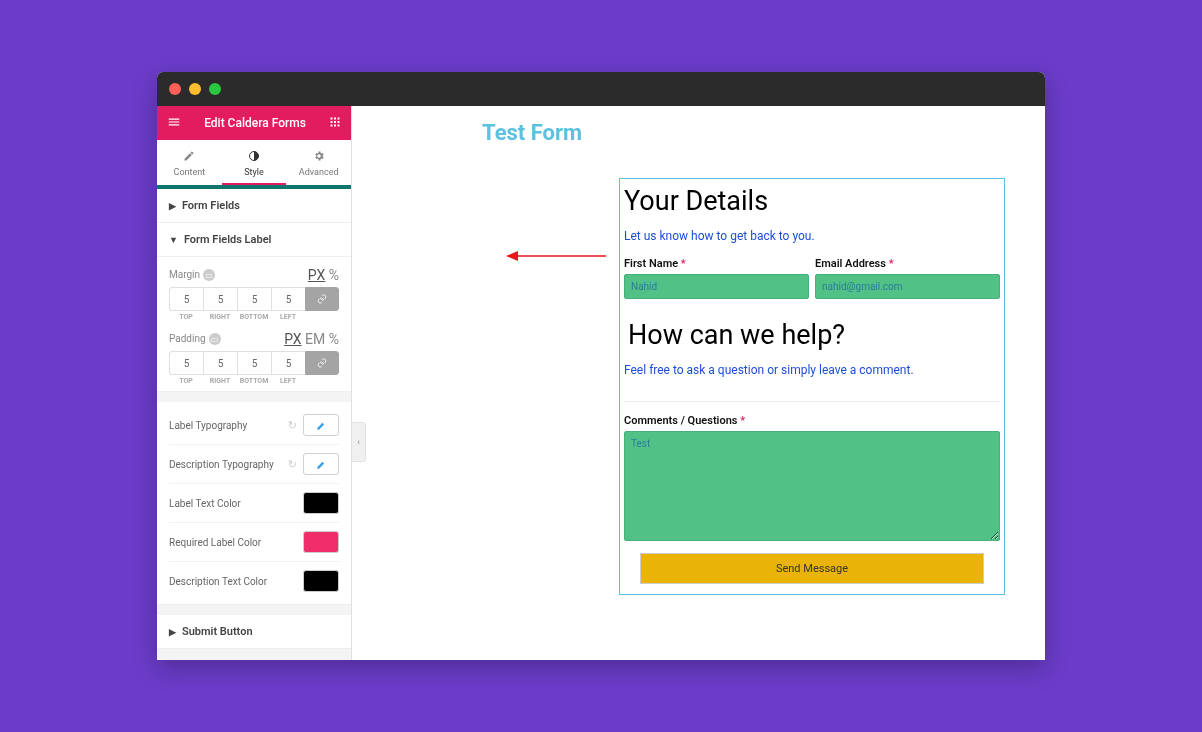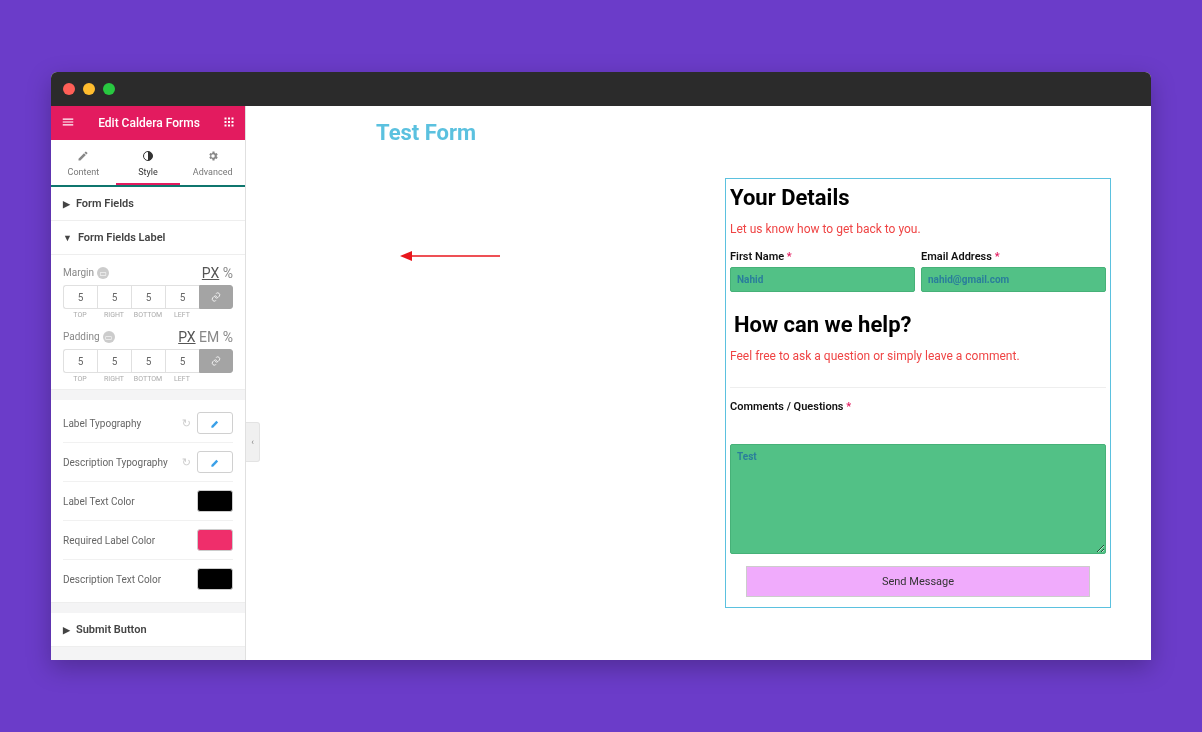--- a/index.html
+++ b/index.html
@@ -1,69 +1,69 @@
 <!DOCTYPE html>
 <html><head>
 <meta charset="utf-8">
 <style>
 * { margin: 0; padding: 0; box-sizing: border-box; font-family: -apple-system, BlinkMacSystemFont, "Segoe UI", Roboto, Arial, sans-serif; }
 body { background: #6b3cc9; width: 1202px; height: 732px; display: flex; align-items: center; justify-content: center; }
-.window { width: 1100px; height: 588px; background: #fff; border-radius: 6px 6px 0 0; overflow: hidden; box-shadow: 0 8px 24px rgba(0,0,0,0.25); display:flex; flex-direction:column;}
+.window { width: 888px; height: 588px; background: #fff; border-radius: 6px 6px 0 0; overflow: hidden; box-shadow: 0 8px 24px rgba(0,0,0,0.25); display:flex; flex-direction:column;}
 .titlebar { background: #2b2b2b; height: 34px; display:flex; align-items:center; padding:0 12px; gap:8px;}
 .dot{width:12px;height:12px;border-radius:50%;}
 .dot.r{background:#ff5f57;} .dot.y{background:#ffbd2e;} .dot.g{background:#28c840;}
 .body-row{flex:1; display:flex; overflow:hidden;}
 
 .sidebar{width:195px; background:#f4f4f5; display:flex; flex-direction:column; border-right:1px solid #e0e0e0;}
 .side-header{background:#e31b5f; height:34px; display:flex; align-items:center; justify-content:space-between; color:#fff; padding:0 10px; font-size:12px; font-weight:500;}
 .side-header svg{fill:#fff;}
-.tabs{display:flex; background:#fff; border-bottom:2px solid #0f766e;}
+.tabs{display:flex; background:#fff; border-bottom:4px solid #0f766e;}
 .tab{flex:1; text-align:center; padding:8px 0 6px; font-size:9px; color:#777; cursor:pointer;}
 .tab .ticon{height:16px; display:flex; justify-content:center; align-items:center; margin-bottom:3px;}
 .tab.active{color:#333; border-bottom:2px solid #e31b5f;}
 .section-bar{background:#fff; padding:10px 12px; font-size:11px; font-weight:600; color:#444; border-bottom:1px solid #eee; display:flex; align-items:center; gap:6px; cursor:pointer;}
 .section-bar .arrow{font-size:9px;}
 .panel{background:#fff; padding:10px 12px 6px; border-bottom:1px solid #eee;}
 .prop-row{display:flex; align-items:center; justify-content:space-between; margin-bottom:4px;}
 .prop-label{font-size:10px; color:#888;}
 .prop-units{font-size:14px; color:#888;}
 .prop-units .active-u{text-decoration:underline; color:#555;}
 .icon-tablet { display:inline-flex; width:12px; height:12px; background:#ccc; border-radius:50%; color:#fff; font-size:8px; justify-content:center; align-items:center; margin-left:3px;}
 .box-inputs{display:flex; margin-bottom:2px;}
 .box-inputs input{width:34px; height:24px; border:1px solid #e0e0e0; text-align:center; font-size:10px; color:#666; border-right:none;}
 .box-inputs input:first-child{border-radius:3px 0 0 3px;}
 .link-btn{width:34px;height:24px;background:#a4a4a4;border:1px solid #a4a4a4;border-radius:0 3px 3px 0;display:flex;align-items:center;justify-content:center;color:#fff;font-size:10px;}
 .box-labels{display:flex;}
-.box-labels span{width:34px;text-align:center;font-size:7px;color:#aaa;}
+.box-labels span{width:34px;text-align:center;font-size:7px;color:#aaa;font-weight:bold;}
 .ctrl-row{display:flex;align-items:center;justify-content:space-between;padding:8px 0;font-size:10px;color:#666;border-top:1px solid #f1f1f1;}
 .ctrl-row:first-of-type{border-top:none;}
 .ctrl-right{display:flex;align-items:center;gap:6px;}
 .edit-pencil{width:36px;height:22px;border:1px solid #d0d0d0;border-radius:3px;display:flex;align-items:center;justify-content:center;color:#3aa0e8;font-size:10px;}
 .color-swatch{width:36px;height:22px;border:1px solid #ccc;border-radius:3px;}
 .sw-black{background:#000;}
 .sw-pink{background:#ef2e6b;}
 .reset-ic{color:#ccc;font-size:11px;}
 .panel-sep{height:10px;background:#f4f4f5;}
 
 .editor-main{flex:1; position:relative; overflow:hidden;}
 .page-title{color:#5bc1df; font-size:22px; font-weight:700; padding:14px 0 16px 130px;}
 .collapse-handle{position:absolute; left:0; top:316px; width:14px; height:40px; background:#f0f0f0; border:1px solid #e3e3e3; border-left:none; border-radius:0 3px 3px 0; display:flex; align-items:center; justify-content:center; font-size:9px; color:#888;}
 .form-container{position:absolute; right:40px; top:72px; width:386px; border:1px solid #5bc1df; padding-bottom:10px;}
-.form-container h2{font-size:22px; font-weight:700; padding:6px 0 6px 4px;}
-.form-container .subtext{font-size:12px; color:#ef4444; padding:6px 4px 14px;}
+.form-container h2{font-size:27px; font-weight:400; padding:6px 0 6px 4px;}
+.form-container .subtext{font-size:12px; color:#1d4ed8; padding:6px 4px 14px;}
 .fields-row{display:flex; gap:6px; padding:0 4px;}
 .field{flex:1;}
 .field-label{font-size:11px; font-weight:600; color:#111; margin-bottom:4px;}
 .req{color:#e31b5f;}
-.field input, .field textarea{width:100%; background:#52c186; border:1px solid #46b178; color:#2a7e9b; font-size:10px; padding:6px 6px; border-radius:2px;font-weight:bold;}
-.field textarea{height:110px; resize:both;margin-top:27px;}
+.field input, .field textarea{width:100%; background:#52c186; border:1px solid #46b178; color:#2a7e9b; font-size:10px; padding:6px 6px; border-radius:2px;}
+.field textarea{height:110px; resize:both;}
 .section2{padding:14px 4px 0;}
 .sect-hr{border:none;border-top:1px solid #eee;margin:10px 0 12px;}
 .submit-row{padding:8px 20px 0;}
-.submit-btn{width:100%; border:1px solid #ccc; background:#f0abfc; padding:8px 16px; font-size:11px; color:#333; cursor:pointer;}
+.submit-btn{width:100%; border:1px solid #ccc; background:#eab308; padding:8px 16px; font-size:11px; color:#333; cursor:pointer;}
 
 .arrow-anno{position:absolute; left:154px; top:144px; width:100px; height:12px; pointer-events:none;}
 </style>
 </head>
 <body>
 
 <div class="window">
   <div class="titlebar">
     <div class="dot r"></div>
     <div class="dot y"></div>

